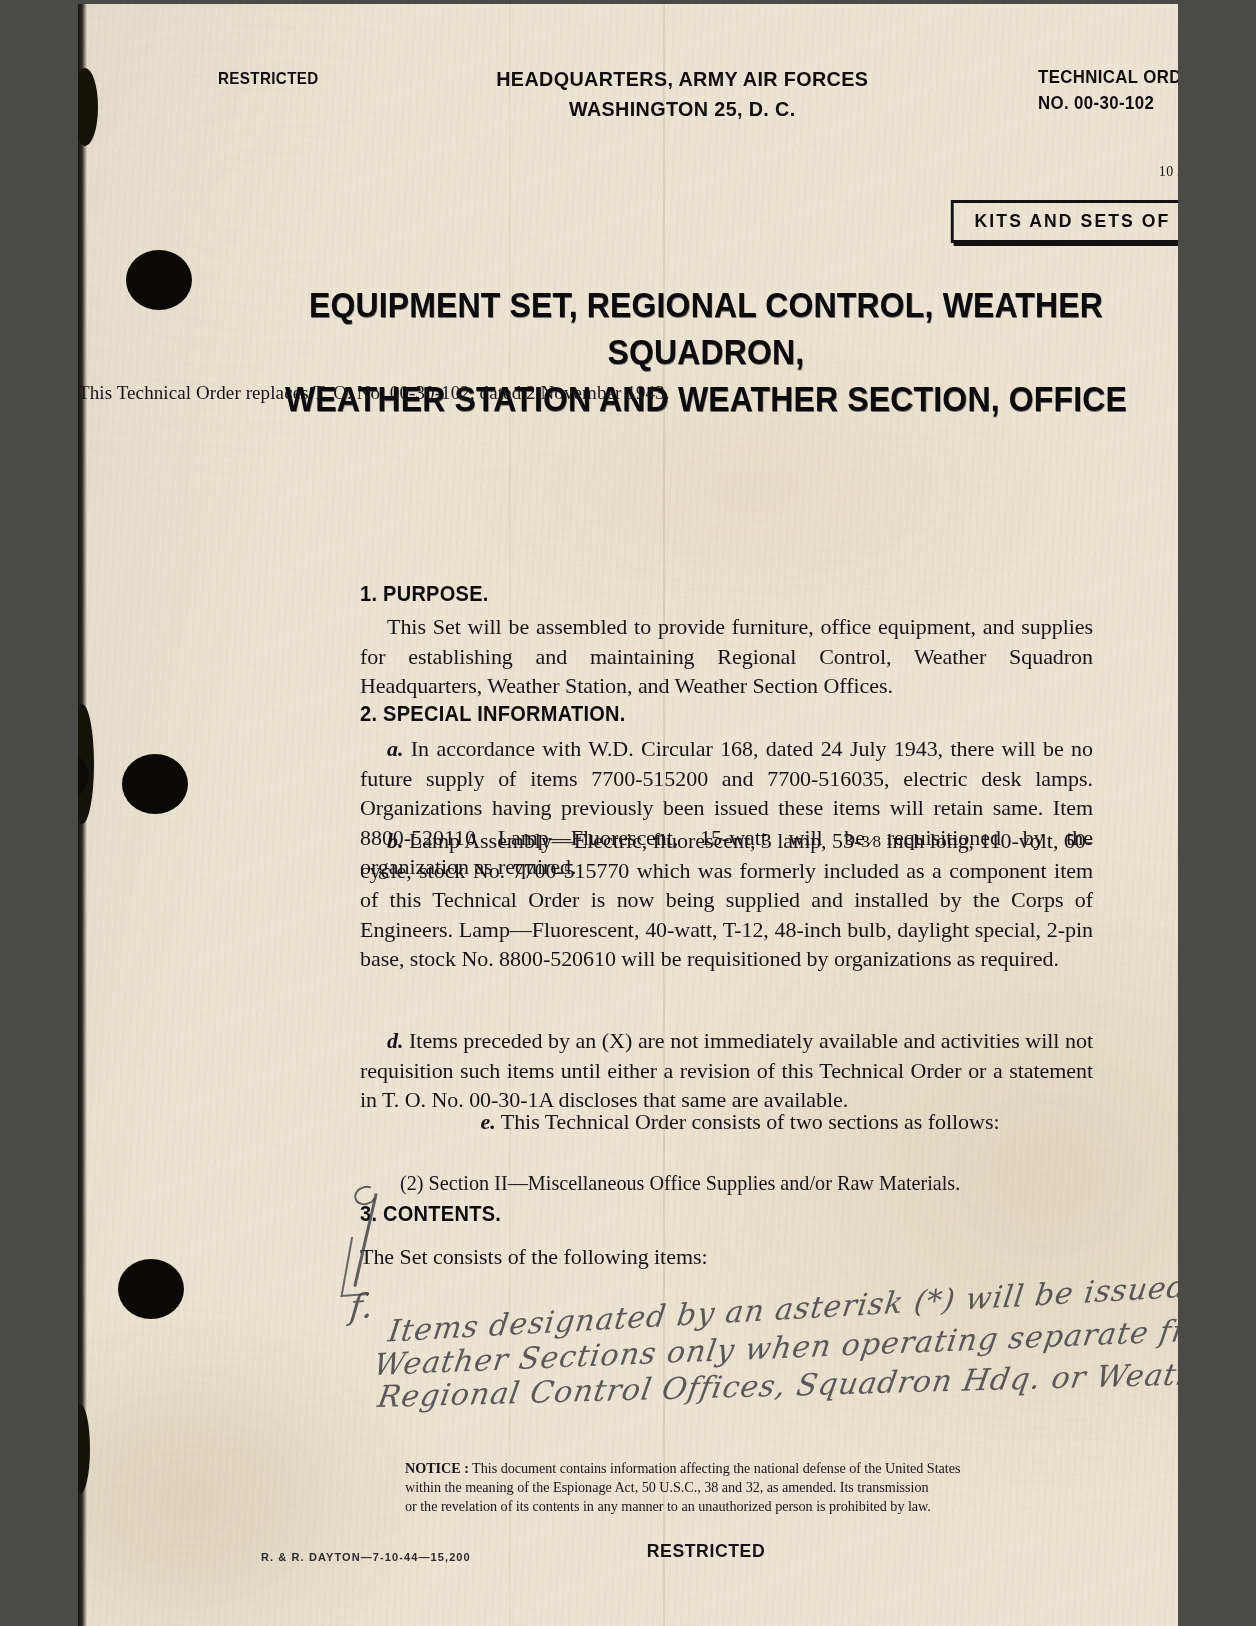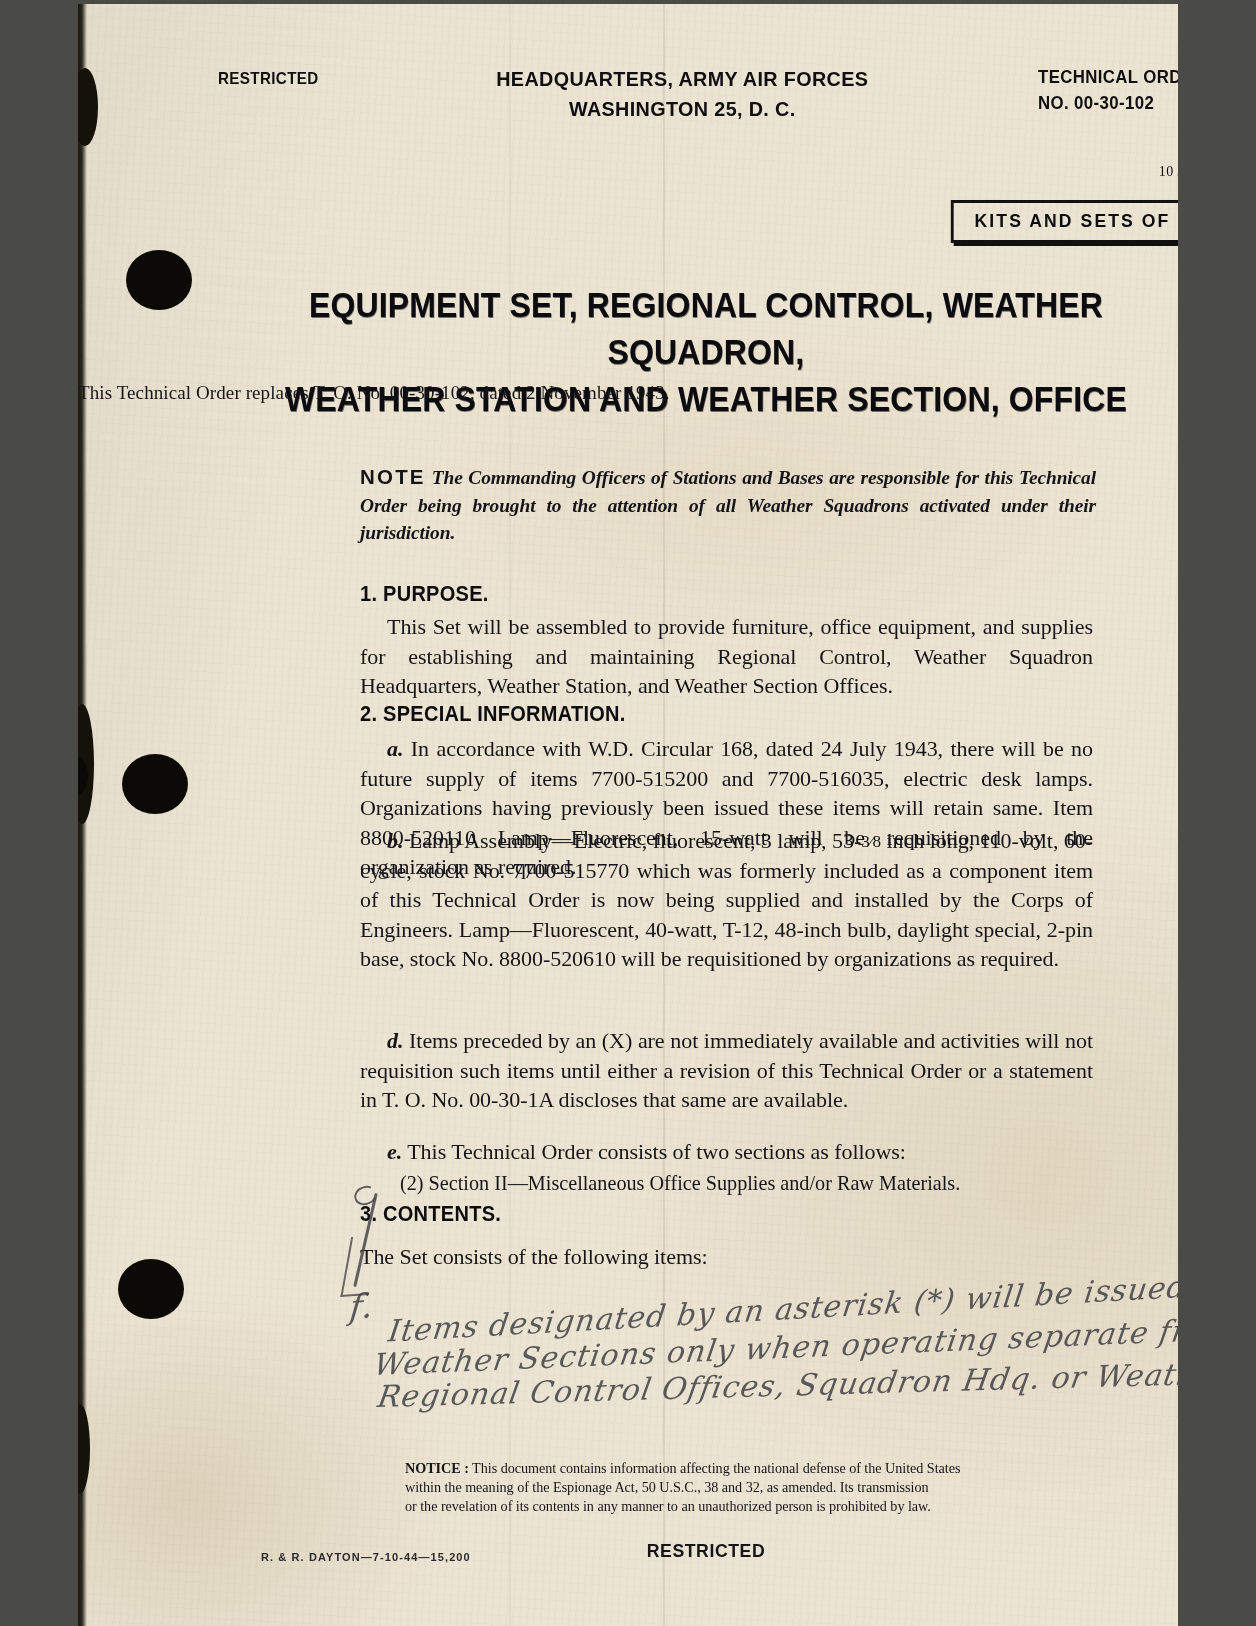--- a/index.html
+++ b/index.html
@@ -364,23 +364,20 @@
       <div class="kicker">KITS AND SETS OF EQUIPMENT</div>
     </div>
 
     <div class="title">
       <div>EQUIPMENT SET, REGIONAL CONTROL, WEATHER SQUADRON,</div>
       <div>WEATHER STATION AND WEATHER SECTION, OFFICE</div>
     </div>
 
     <div class="replaces">This Technical Order replaces T. O. No. 00-30-102, dated 2 November 1943.</div>
 
-    <div class="note">
-      <span class="note-word">NOTE</span><span>The Commanding Officers of Stations and Bases are responsible for this Technical Order being brought to the attention of all Weather Squadrons activated under their jurisdiction.</span>
-    </div>
 
     <div class="sec-head" style="top:578px;">1. PURPOSE.</div>
     <div class="para ind" style="top:608px;">This Set will be assembled to provide furniture, office equipment, and supplies for establishing and maintaining Regional Control, Weather Squadron Headquarters, Weather Station, and Weather Section Offices.</div>
 
     <div class="sec-head" style="top:698px;">2. SPECIAL INFORMATION.</div>
 
     <div class="para ind" style="top:730px;">
       <span class="lead">a.</span>
       <span>In accordance with W.D. Circular 168, dated 24 July 1943, there will be no future supply of items 7700-515200 and 7700-516035, electric desk lamps. Organizations having previously been issued these items will retain same. Item 8800-520110 Lamp—Fluorescent, 15-watt will be requisitioned by the organization as required.</span>
     </div>
@@ -389,21 +386,21 @@
       <span class="lead">b.</span>
       <span>Lamp Assembly—Electric, fluorescent, 3 lamp, 53-</span><span class="frac">3⁄8</span><span> inch long, 110-volt, 60-cycle, stock No. 7700-515770 which was formerly included as a component item of this Technical Order is now being supplied and installed by the Corps of Engineers. Lamp—Fluorescent, 40-watt, T-12, 48-inch bulb, daylight special, 2-pin base, stock No. 8800-520610 will be requisitioned by organizations as required.</span>
     </div>
 
 
     <div class="para ind" style="top:1022px;">
       <span class="lead">d.</span>
       <span>Items preceded by an (X) are not immediately available and activities will not requisition such items until either a revision of this Technical Order or a statement in T. O. No. 00-30-1A discloses that same are available.</span>
     </div>
 
-    <div class="para ind" style="top:1133px; text-align:left;">
+    <div class="para ind" style="top:1103px; text-align:center;">
       <span class="lead">e.</span>
       <span>This Technical Order consists of two sections as follows:</span>
     </div>
 
     <div class="sub" style="top:1166px;">(2) Section II—Miscellaneous Office Supplies and/or Raw Materials.</div>
 
     <div class="sec-head" style="top:1198px; left:282px;">3. CONTENTS.</div>
     <div class="para noind" style="top:1238px; text-align:left;">The Set consists of the following items:</div>
 
     <div class="hw-curl"></div>

